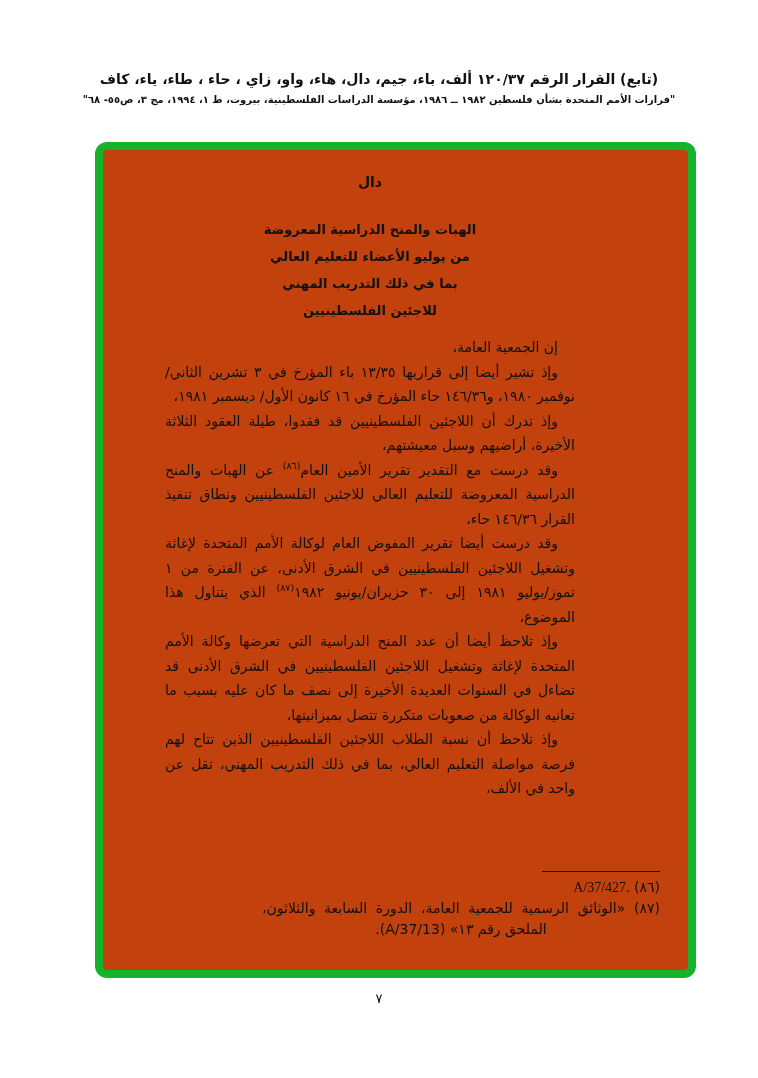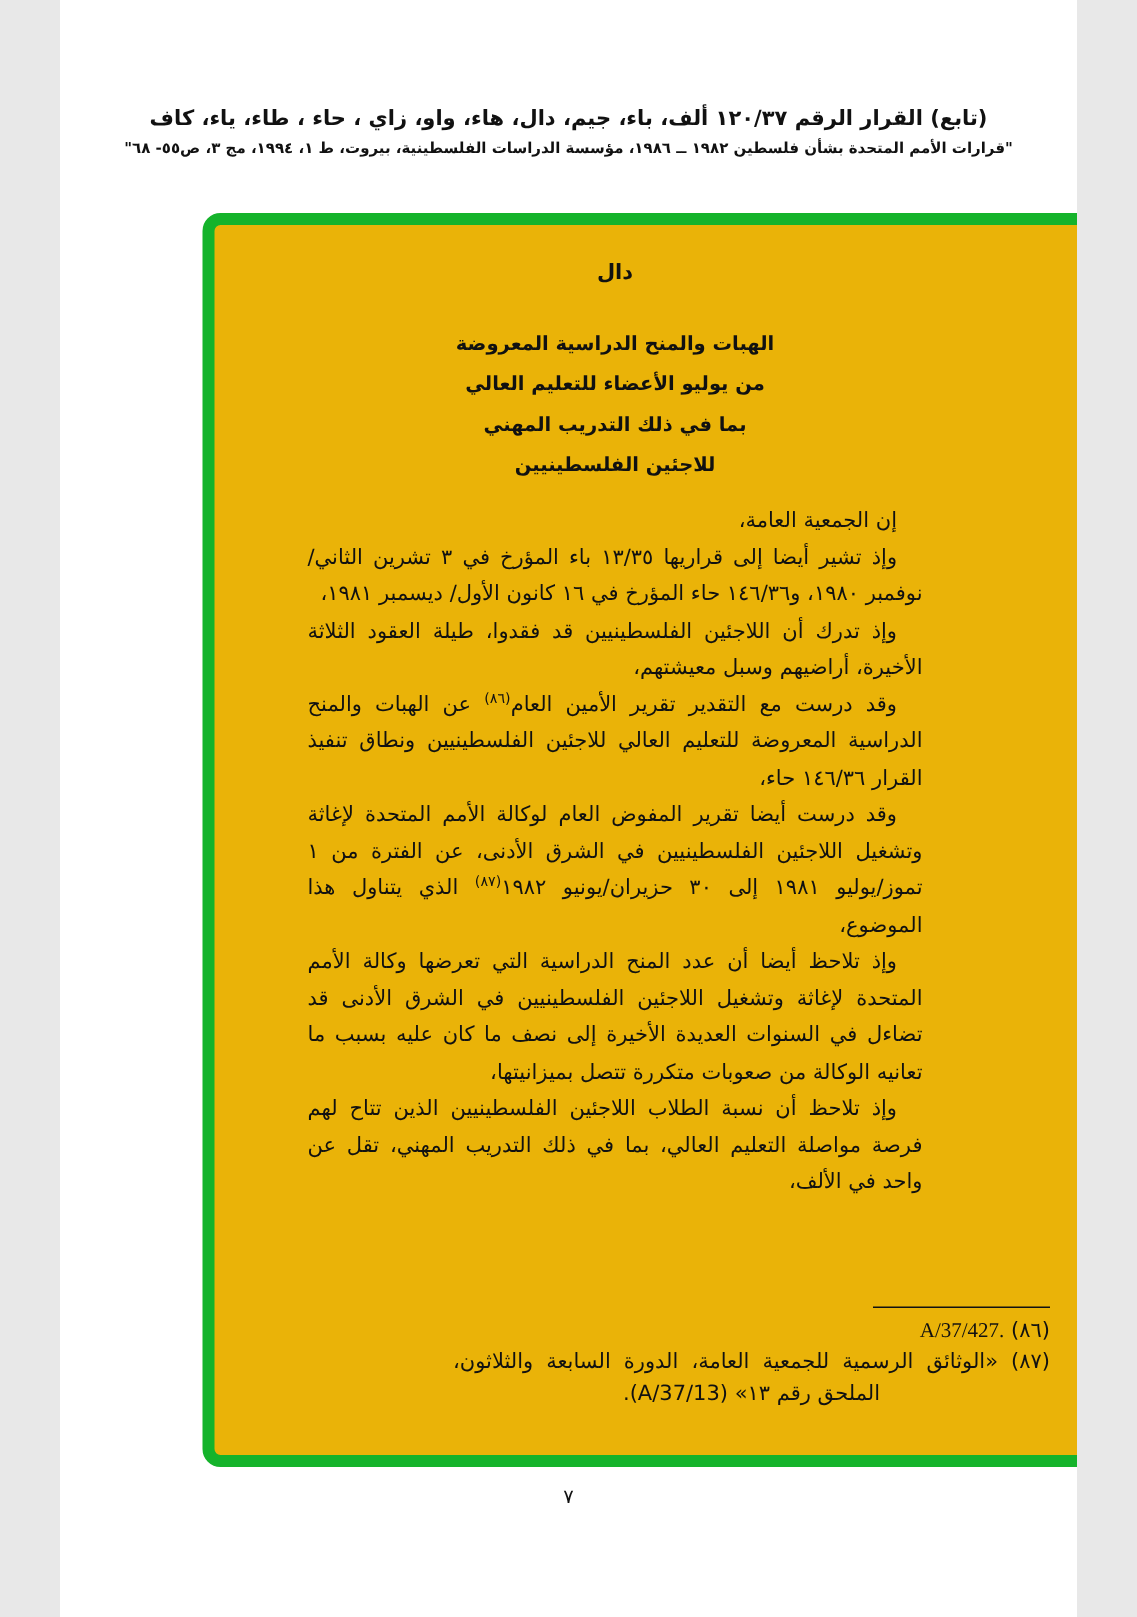--- a/index.html
+++ b/index.html
@@ -1,26 +1,26 @@
 <!DOCTYPE html>
 <html lang="ar"><head>
 <meta charset="utf-8">
 <style>
   html,body{margin:0;padding:0;background:#e8e8e8;}
   .page{
-    position:relative;width:678px;height:1078px;background:#ffffff;
+    position:relative;width:758px;height:1078px;background:#ffffff;
     margin:0 auto;overflow:hidden;
     font-family:"DejaVu Sans",sans-serif;color:#111;
   }
   .doc-header{position:absolute;top:71px;left:0;width:100%;text-align:center;direction:rtl;}
   .hdr-line1{font-size:14px;font-weight:bold;letter-spacing:0;}
   .hdr-line2{font-size:10px;font-weight:bold;margin-top:7px;}
   .frame{
     position:absolute;left:95px;top:142px;width:601px;height:836px;
-    box-sizing:border-box;border-radius:12px;background:#eab308;
+    box-sizing:border-box;border-radius:12px;background:#c2410c;
   }
   .inner{
     position:relative;height:100%;box-sizing:border-box;
     padding:24px 113px 0 62px;direction:rtl;
   }
   .section-letter{text-align:center;font-weight:bold;font-size:14px;}
   .doc-title{margin-top:26px;font-weight:bold;font-size:13px;line-height:27px;text-align:center;}
   .body-text{margin-top:11px;font-size:14px;line-height:24.5px;text-align:justify;}
   .para{margin:0;text-indent:17px;}
   .b{font-weight:normal;}

